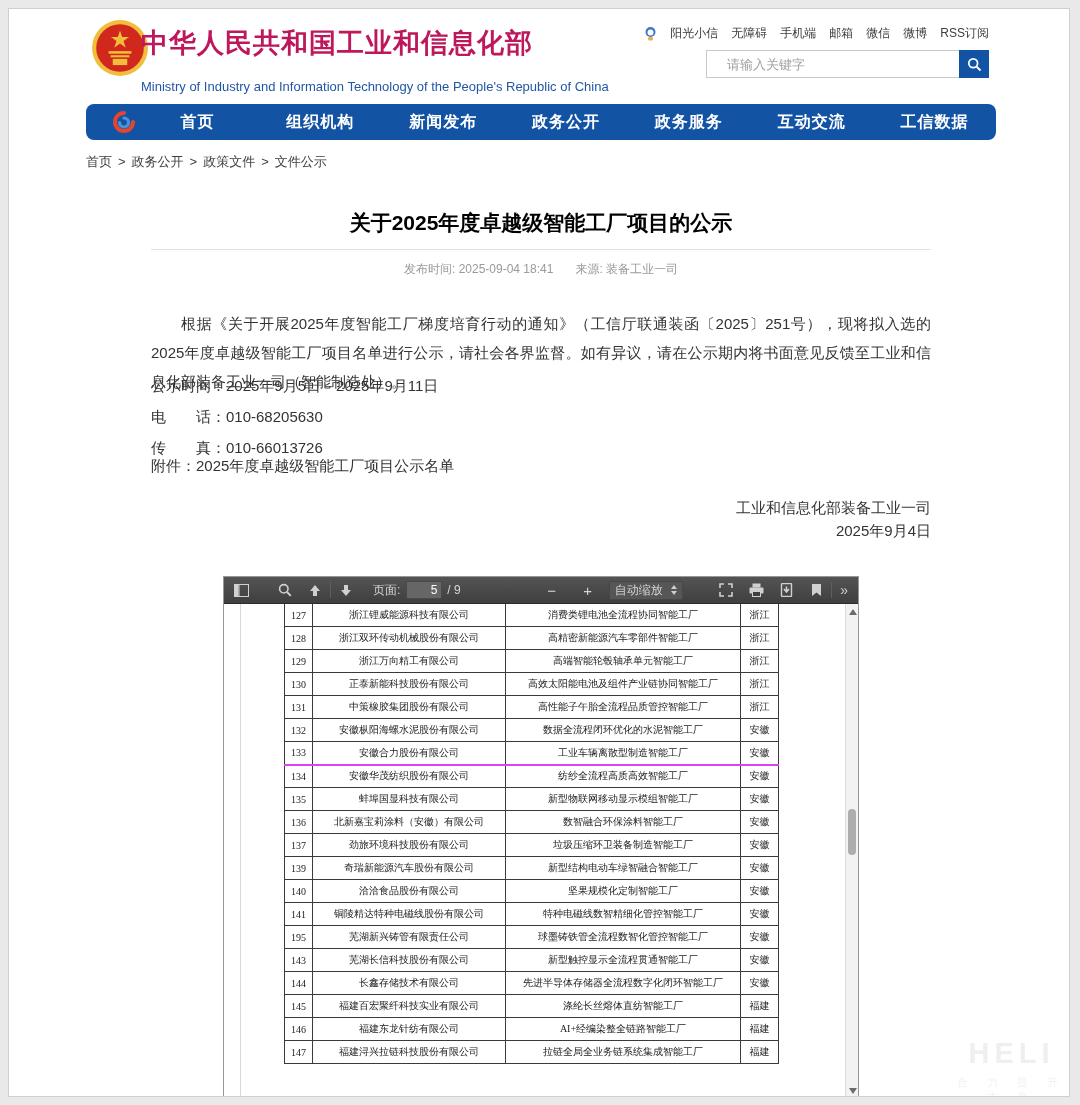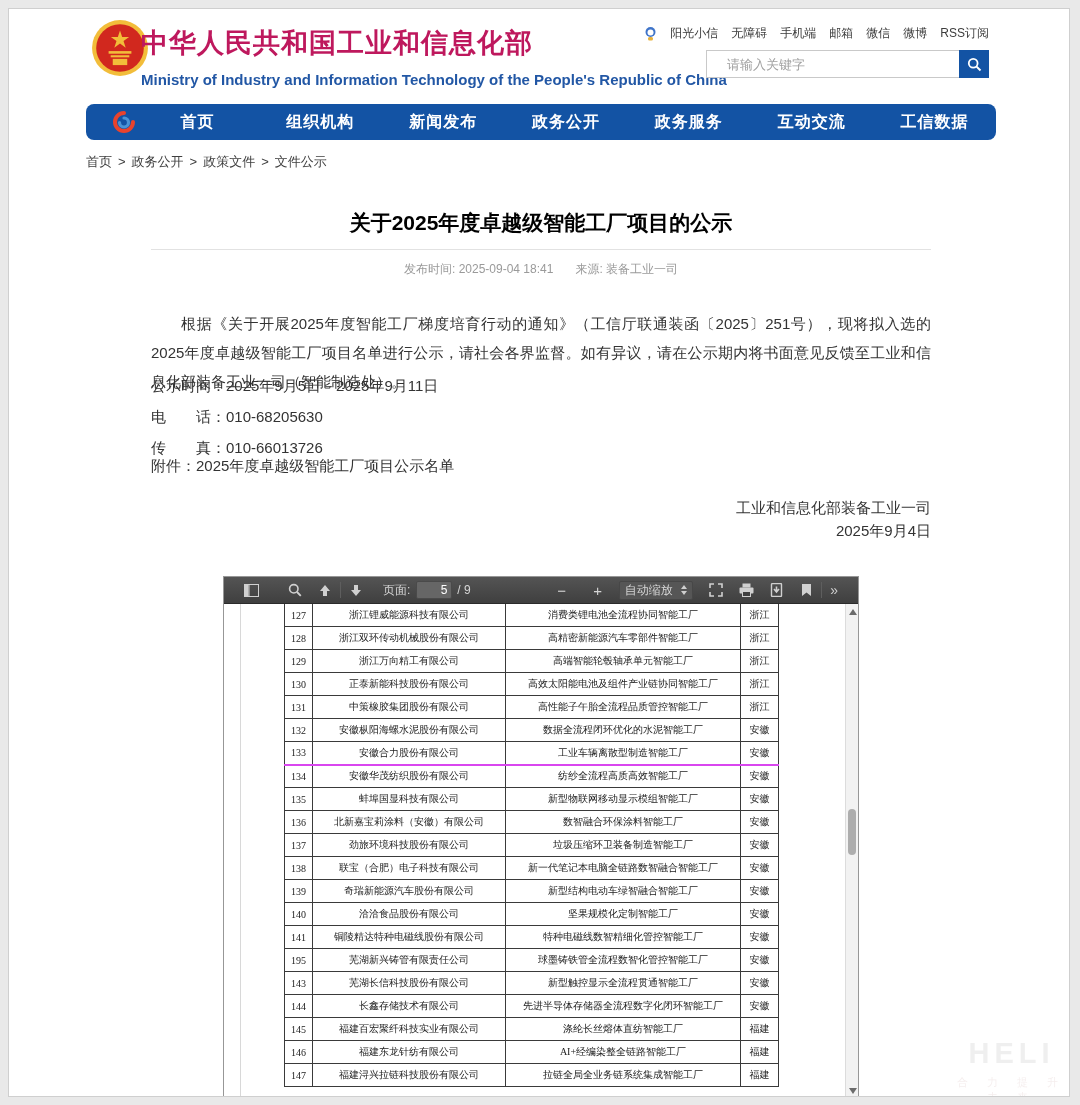--- a/index.html
+++ b/index.html
@@ -3,21 +3,21 @@
 <meta charset="utf-8">
 <style>
   * { margin:0; padding:0; box-sizing:border-box; }
   html,body { width:1080px; height:1105px; background:#e9e9e9; font-family:"Liberation Sans", sans-serif; }
   .page { position:absolute; left:8px; top:8px; width:1062px; height:1089px; background:#fff; border:1px solid #cfcfcf; overflow:hidden; }
 
   
   .emblem { position:absolute; left:82px; top:10px; width:58px; height:58px; }
   .hdr-titles { position:absolute; left:132px; top:16px; }
   .hdr-cn { font-size:27px; font-weight:bold; color:#be185d; letter-spacing:1px; }
-  .hdr-en { font-size:15px; font-weight:bold; color:#2257a5; margin-top:10px; }
+  .hdr-en { font-size:13px; font-weight:normal; color:#2257a5; margin-top:18px; }
   .top-links { position:absolute; top:16px; right:80px; display:flex; align-items:center; gap:13px; font-size:12px; color:#3c3c3c; }
   .top-links span.lnk { cursor:pointer; }
   .mascot { width:13px; height:15px; display:inline-block; }
   .searchbar { position:absolute; top:41px; right:80px; width:283px; height:28px; display:flex; }
   .search-input { flex:1; border:1px solid #c9c9c9; border-right:none; font-size:13px; padding:0 20px; color:#333; outline:none; }
   .search-input::placeholder { color:#a0a0a0; }
   .search-btn { width:30px; height:28px; background:#1353a4; border:none; display:flex; align-items:center; justify-content:center; cursor:pointer; }
 
   
   .nav { position:absolute; left:77px; top:95px; width:910px; height:36px; background:#1353a4; border-radius:8px; display:flex; align-items:center; }
@@ -39,21 +39,21 @@
   .a-para { position:absolute; top:300px; width:100%; font-size:15px; color:#333; line-height:29px; text-indent:2em; text-align:justify; }
   .a-info { position:absolute; top:366px; width:100%; font-size:15px; color:#333; line-height:21px; }
   .a-info .iline { margin-bottom:10px; }
   .a-attach { position:absolute; top:448px; width:100%; font-size:15px; color:#333; }
   .a-attach .att-val { cursor:pointer; }
   .a-sig-org  { position:absolute; top:490px; width:100%; text-align:right; font-size:15px; color:#333; }
   .a-sig-date { position:absolute; top:513px; width:100%; text-align:right; font-size:15px; color:#333; }
 
   
   .viewer { position:absolute; left:214px; top:567px; width:636px; height:522px; border:1px solid #979797; background:#fff; }
-  .vtoolbar { height:27px; background:linear-gradient(#545454,#3f3f3f); border-bottom:1px solid #2b2b2b; display:flex; align-items:center; color:#d6d6d6; font-size:12px; padding:0 16px; }
+  .vtoolbar { height:27px; background:linear-gradient(#545454,#3f3f3f); border-bottom:1px solid #2b2b2b; display:flex; align-items:center; color:#d6d6d6; font-size:12px; padding:0 6px; }
   .tbtn { width:22px; height:21px; display:flex; align-items:center; justify-content:center; cursor:pointer; border-radius:2px; }
   .tbtn svg { display:block; }
   .tdiv { width:1px; height:16px; background:#5e5e5e; margin:0 4px; }
   .pg-label { margin:0 6px 0 16px; }
   .pg-input { width:36px; height:18px; background:#666; border:1px solid #4a4a4a; border-radius:2px; color:#fff; font-size:12px; text-align:right; padding:0 4px; outline:none; }
   .pg-total { margin-left:5px; }
   .zoom-glyph { font-size:15px; color:#d6d6d6; }
   .scale-sel { margin-left:10px; height:19px; background:#565656; border:1px solid #474747; border-radius:2px; display:flex; align-items:center; padding:0 5px; cursor:pointer; gap:8px; }
   .updown { display:flex; flex-direction:column; gap:2px; }
   .updown i { width:0; height:0; border-left:3px solid transparent; border-right:3px solid transparent; }
@@ -291,26 +291,20 @@
     <td class="c-project">数智融合环保涂料智能工厂</td>
     <td class="c-prov">安徽</td>
   </tr>
             <tr>
     <td class="c-no">137</td>
     <td class="c-company">劲旅环境科技股份有限公司</td>
     <td class="c-project">垃圾压缩环卫装备制造智能工厂</td>
     <td class="c-prov">安徽</td>
   </tr>
             <tr>
-    <td class="c-no">138</td>
-    <td class="c-company">联宝（合肥）电子科技有限公司</td>
-    <td class="c-project">新一代笔记本电脑全链路数智融合智能工厂</td>
-    <td class="c-prov">安徽</td>
-  </tr>
-            <tr>
     <td class="c-no">139</td>
     <td class="c-company">奇瑞新能源汽车股份有限公司</td>
     <td class="c-project">新型结构电动车绿智融合智能工厂</td>
     <td class="c-prov">安徽</td>
   </tr>
             <tr>
     <td class="c-no">140</td>
     <td class="c-company">洽洽食品股份有限公司</td>
     <td class="c-project">坚果规模化定制智能工厂</td>
     <td class="c-prov">安徽</td>

